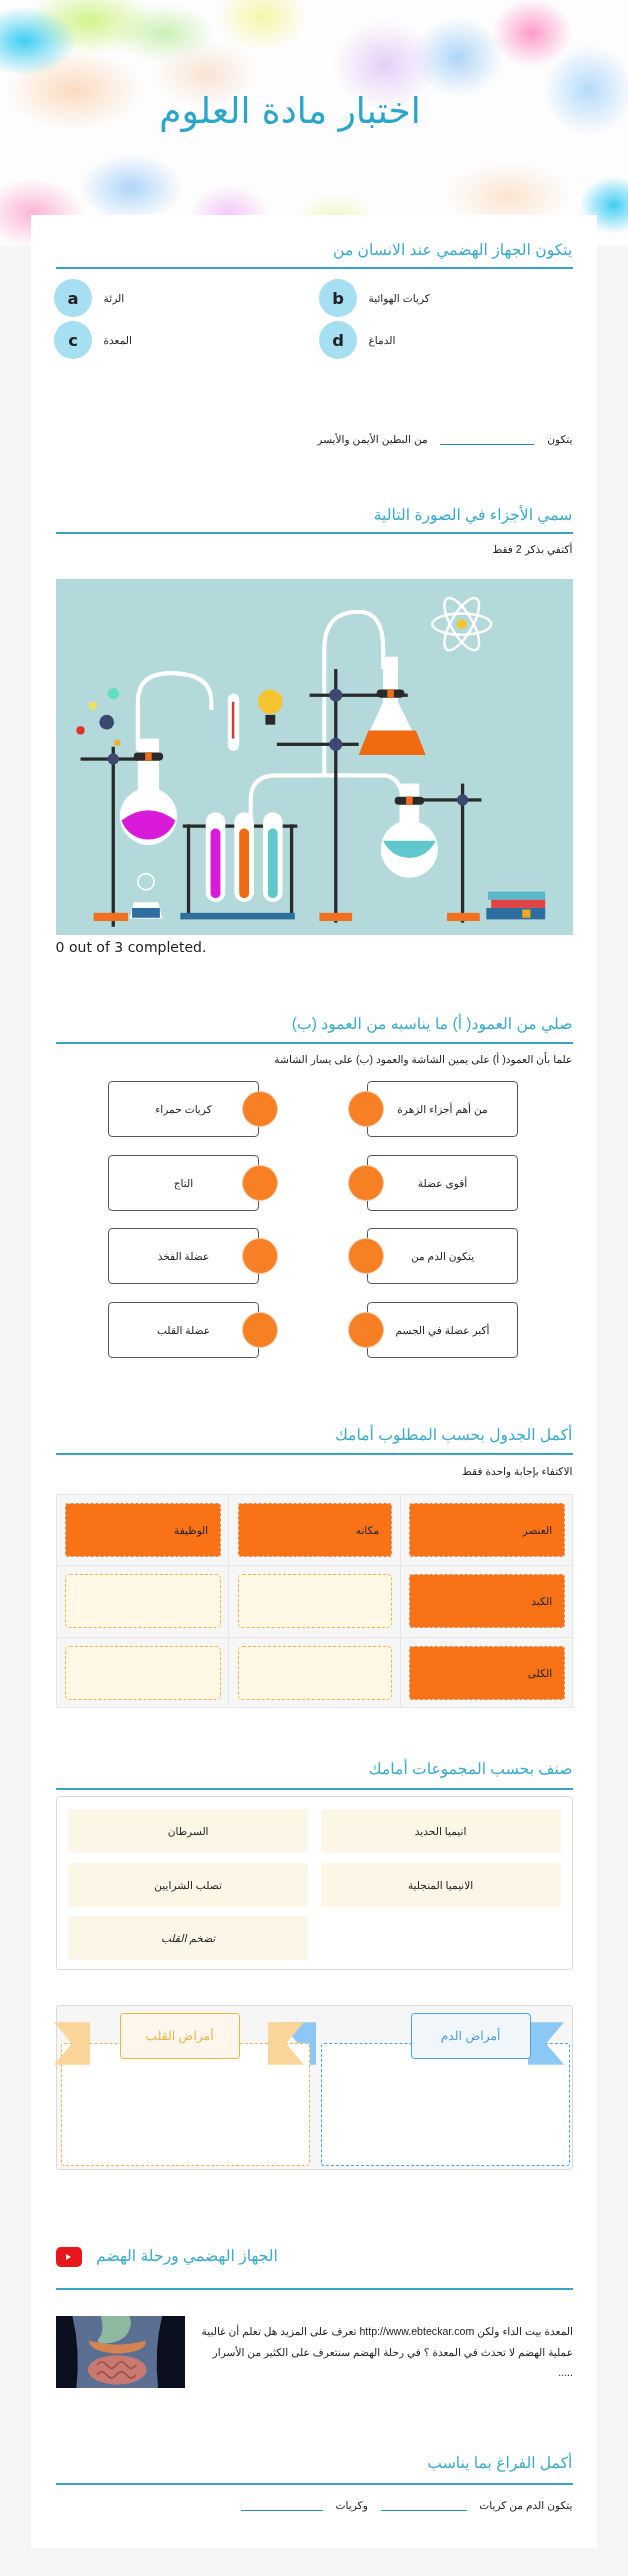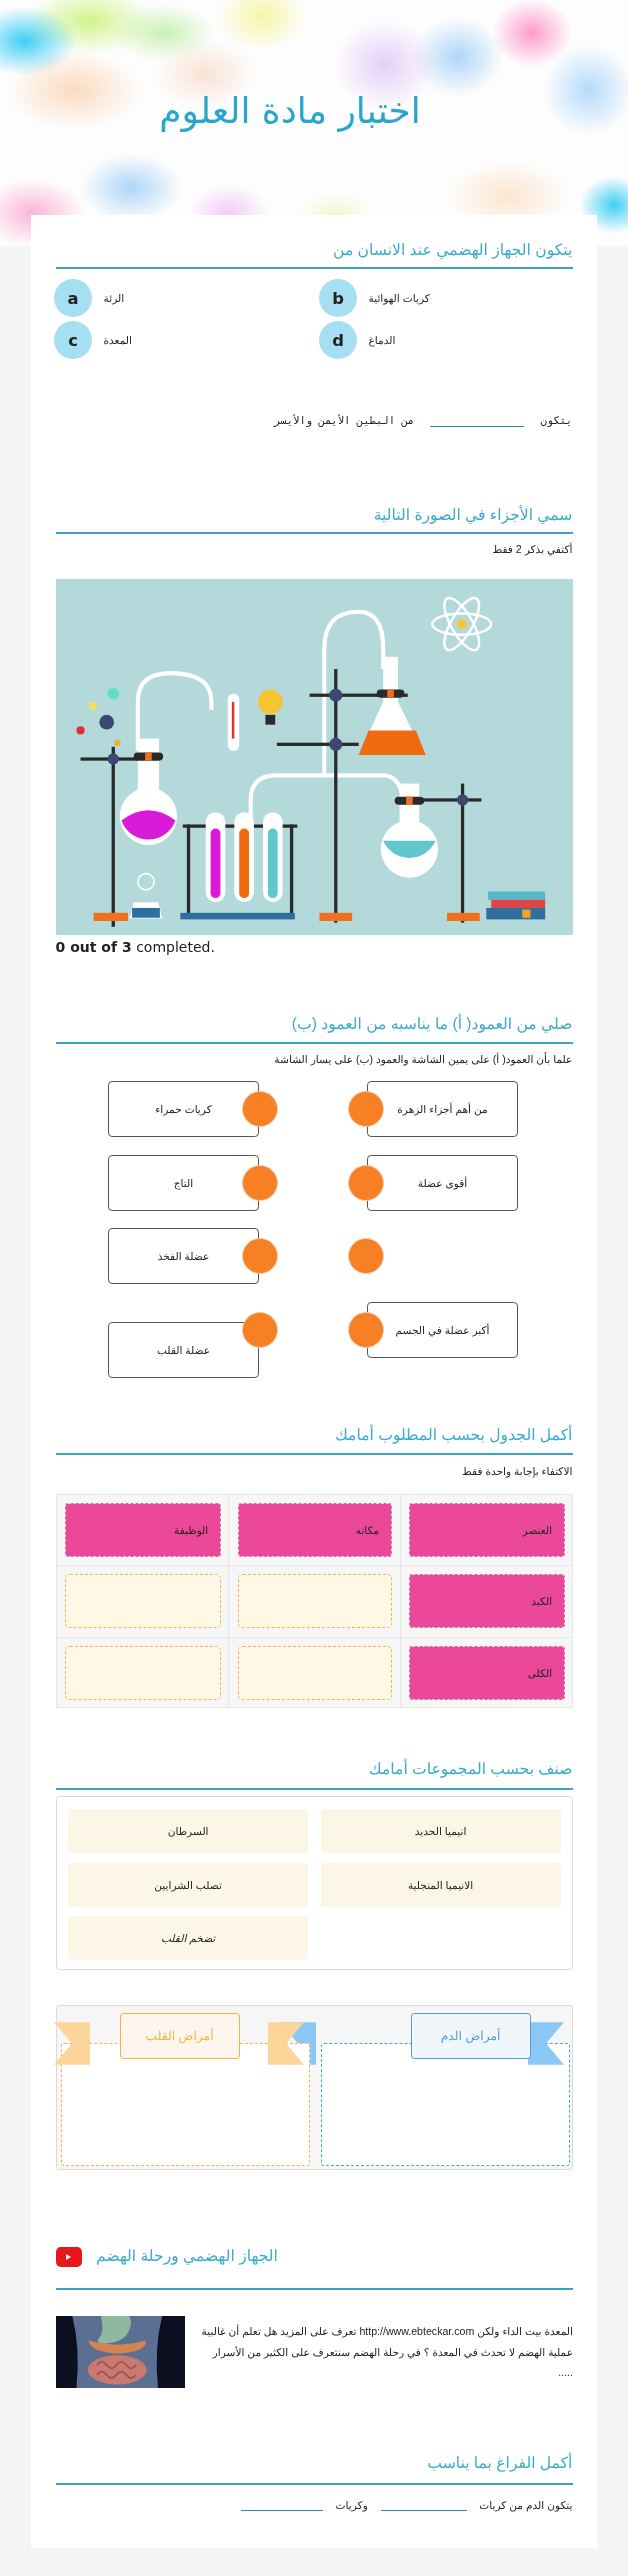--- a/index.html
+++ b/index.html
@@ -36,28 +36,28 @@
   .opt { position: absolute; height: 38px; width: 246px; display: flex; align-items: center; direction: ltr; cursor: pointer; }
   .opt-circle { width: 38px; height: 38px; border-radius: 50%; background: #a6def2; display: flex; align-items: center; justify-content: center;
     font-family: "DejaVu Sans", sans-serif; font-weight: bold; font-size: 16.4px; color: #222; flex: none; }
   .opt-label { margin-left: 11.5px; font-size: 10.6px; direction: rtl; }
 
   .blank { display: inline-block; width: 94px; border-bottom: 1.2px solid #2a8cad; height: 16.4px; vertical-align: bottom; margin: 0 9.8px; }
 
   .lab-img { position: absolute; left: 24.6px; top: 364px; width: 517px; height: 356px; background: #b3d9db; overflow: hidden; }
 
   .completed { position: absolute; left: 24.6px; top: 724px; font-size: 14px; color: #222; font-family: "DejaVu Sans", sans-serif; }
-  .completed b { font-weight: bold; }
+  .completed b { font-weight: normal; }
 
   .m-box { position: absolute; width: 151px; height: 56px; border: 0.8px solid #555; border-radius: 4.1px; background: #fff;
     display: flex; align-items: center; justify-content: center; direction: rtl; font-size: 10.6px; }
   .m-dot { position: absolute; width: 36px; height: 36px; border-radius: 50%; background: #f68023; border: 1.6px solid #f6c9a8; cursor: pointer; }
 
   .tbl { position: absolute; left: 24.6px; top: 1279px; width: 517px; height: 214px; background: #f6f6f6; border: 0.8px solid #e6e6e6; }
-  .tcell { position: absolute; border: 1.2px dashed #d6d6d6; border-radius: 3.3px; background: #ec4899; display: flex; align-items: center; direction: rtl; padding-right: 11.5px; font-size: 10.6px; }
+  .tcell { position: absolute; border: 1.2px dashed #d6d6d6; border-radius: 3.3px; background: #f97316; display: flex; align-items: center; direction: rtl; padding-right: 11.5px; font-size: 10.6px; }
   .tdrop { position: absolute; border: 1.2px dashed #f2b344; border-radius: 4.9px; background: #fff8e7; cursor: pointer; }
   .tsep { position: absolute; background: #e6e6e6; }
 
   .pool { position: absolute; left: 24.6px; top: 1581px; width: 517px; height: 174px; border: 0.8px solid #dadada; border-radius: 3.3px; background: #fff; }
   .chip { position: absolute; width: 240px; height: 44px; background: #fcf6e6; border-radius: 2.5px; display: flex; align-items: center; justify-content: center;
     direction: rtl; font-size: 10.6px; cursor: grab; }
 
   .groups { position: absolute; left: 24.6px; top: 1790px; width: 517px; height: 165px; background: #f6f6f6; border: 0.8px solid #dadada; border-radius: 2.5px; }
   .gzone { position: absolute; top: 37px; width: 249px; height: 123px; border: 1.2px dashed; border-radius: 3.3px; background: #fff; }
   .ribbon-tail { position: absolute; top: 16.4px; width: 36px; height: 43px; }
@@ -94,21 +94,21 @@
   </div>
   <div class="opt" style="left:23px; top:106px;">
     <div class="opt-circle">c</div>
     <div class="opt-label">المعدة</div>
   </div>
   <div class="opt" style="left:288px; top:106px;">
     <div class="opt-circle">d</div>
     <div class="opt-label">الدماغ</div>
   </div>
 
-  <div class="sub" style="top:196px;font-family:Liberation Mono, monospace;">
+  <div class="sub" style="top:214px;">
     <span>يتكون</span>
     <span class="blank"></span>
     <span>من البطين الأيمن والأيسر</span>
   </div>
 
   <div class="sec-title" style="top:291px;">سمي الأجزاء في الصورة التالية</div>
   <div class="sec-line" style="top:317px;"></div>
   <div class="sub" style="top:328px;">أكتفي بذكر 2 فقط</div>
 
   <div class="lab-img">
@@ -197,31 +197,32 @@
   </div>
 
   <div class="sec-title" style="top:800px;">صلي من العمود( أ) ما يناسبه من العمود (ب)</div>
   <div class="sec-line" style="top:827px;"></div>
   <div class="sub" style="top:838px;">علما بأن العمود( أ) على يمين الشاشة والعمود (ب) على يسار الشاشة</div>
 
   <div class="m-box" style="left:336px; top:866px;">من أهم أجزاء الزهرة</div>
   <div class="m-dot" style="left:317px; top:876px;"></div>
   <div class="m-box" style="left:336px; top:940px;">أقوى عضلة</div>
   <div class="m-dot" style="left:317px; top:950px;"></div>
+  <div class="m-box" style="left:336px; top:1013px;">يتكون الدم من</div>
   <div class="m-dot" style="left:317px; top:1023px;"></div>
   <div class="m-box" style="left:336px; top:1087px;">أكبر عضلة في الجسم</div>
   <div class="m-dot" style="left:317px; top:1097px;"></div>
 
   <div class="m-box" style="left:77px; top:866px;">كريات حمراء</div>
   <div class="m-dot" style="left:211px; top:876px;"></div>
   <div class="m-box" style="left:77px; top:940px;">التاج</div>
   <div class="m-dot" style="left:211px; top:950px;"></div>
   <div class="m-box" style="left:77px; top:1013px;">عضلة الفخذ</div>
   <div class="m-dot" style="left:211px; top:1023px;"></div>
-  <div class="m-box" style="left:77px; top:1087px;margin-top:20px;">عضلة القلب</div>
+  <div class="m-box" style="left:77px; top:1087px;">عضلة القلب</div>
   <div class="m-dot" style="left:211px; top:1097px;"></div>
 
   <div class="sec-title" style="top:1211px;">أكمل الجدول بحسب المطلوب أمامك</div>
   <div class="sec-line" style="top:1238px;"></div>
   <div class="sub" style="top:1250px;">الاكتفاء بإجابة واحدة فقط</div>
 
   <div class="tbl">
     <div class="tsep" style="left:171px; top:0; width:0.8px; height:213px;"></div>
     <div class="tsep" style="left:343px; top:0; width:0.8px; height:213px;"></div>
     <div class="tsep" style="left:0; top:70px; width:516px; height:0.8px;"></div>

